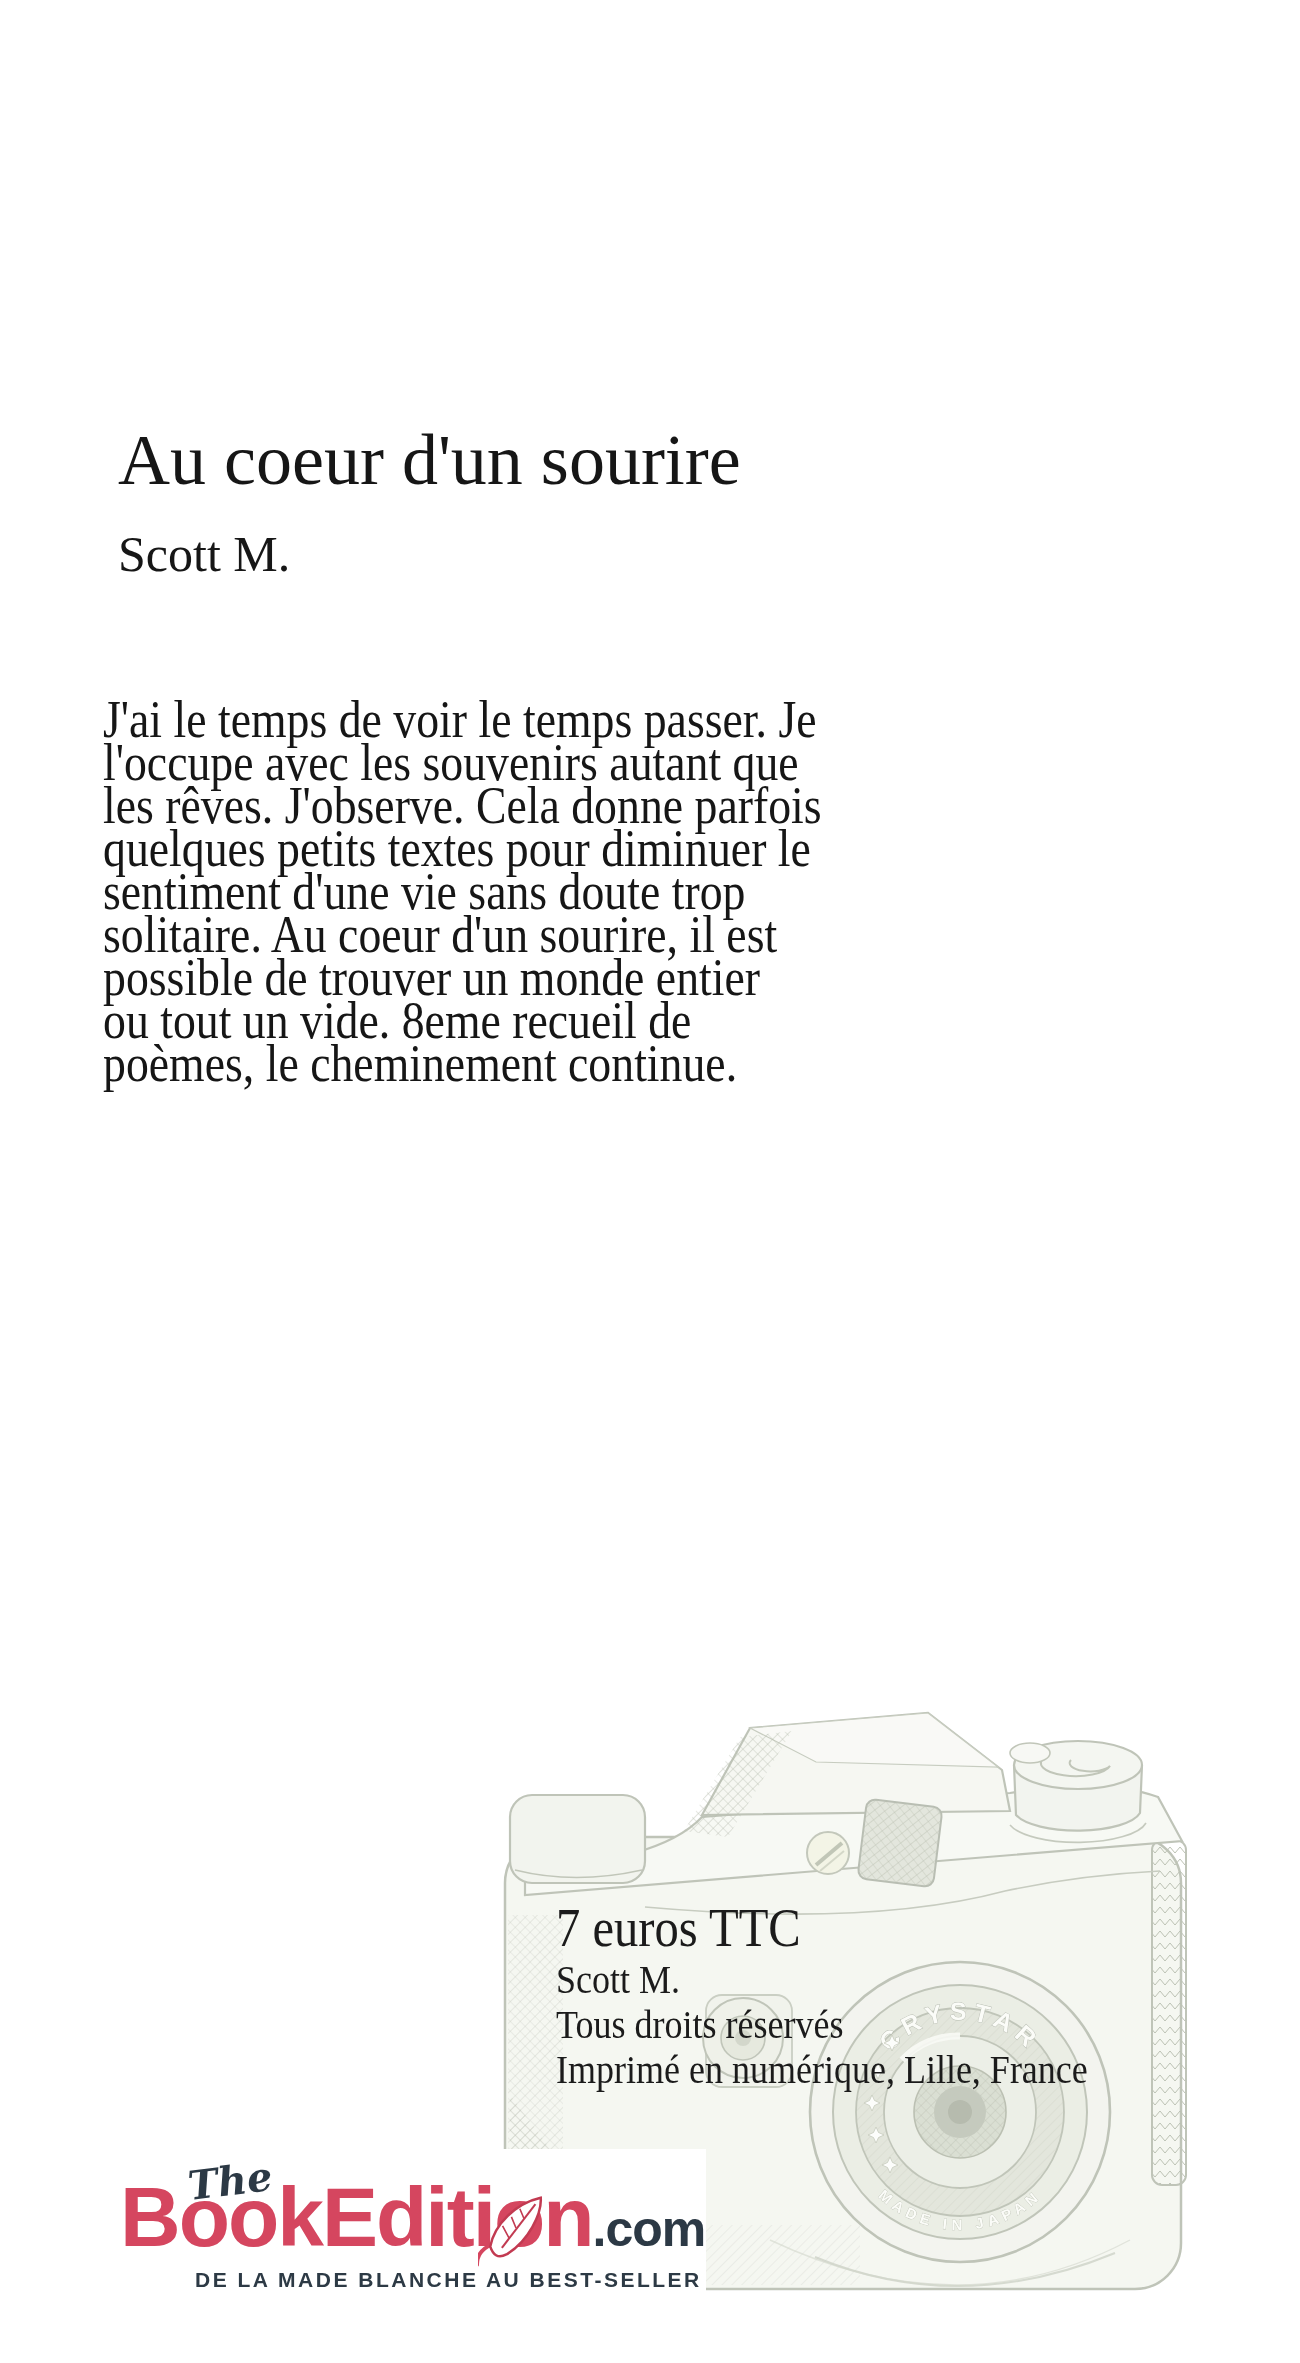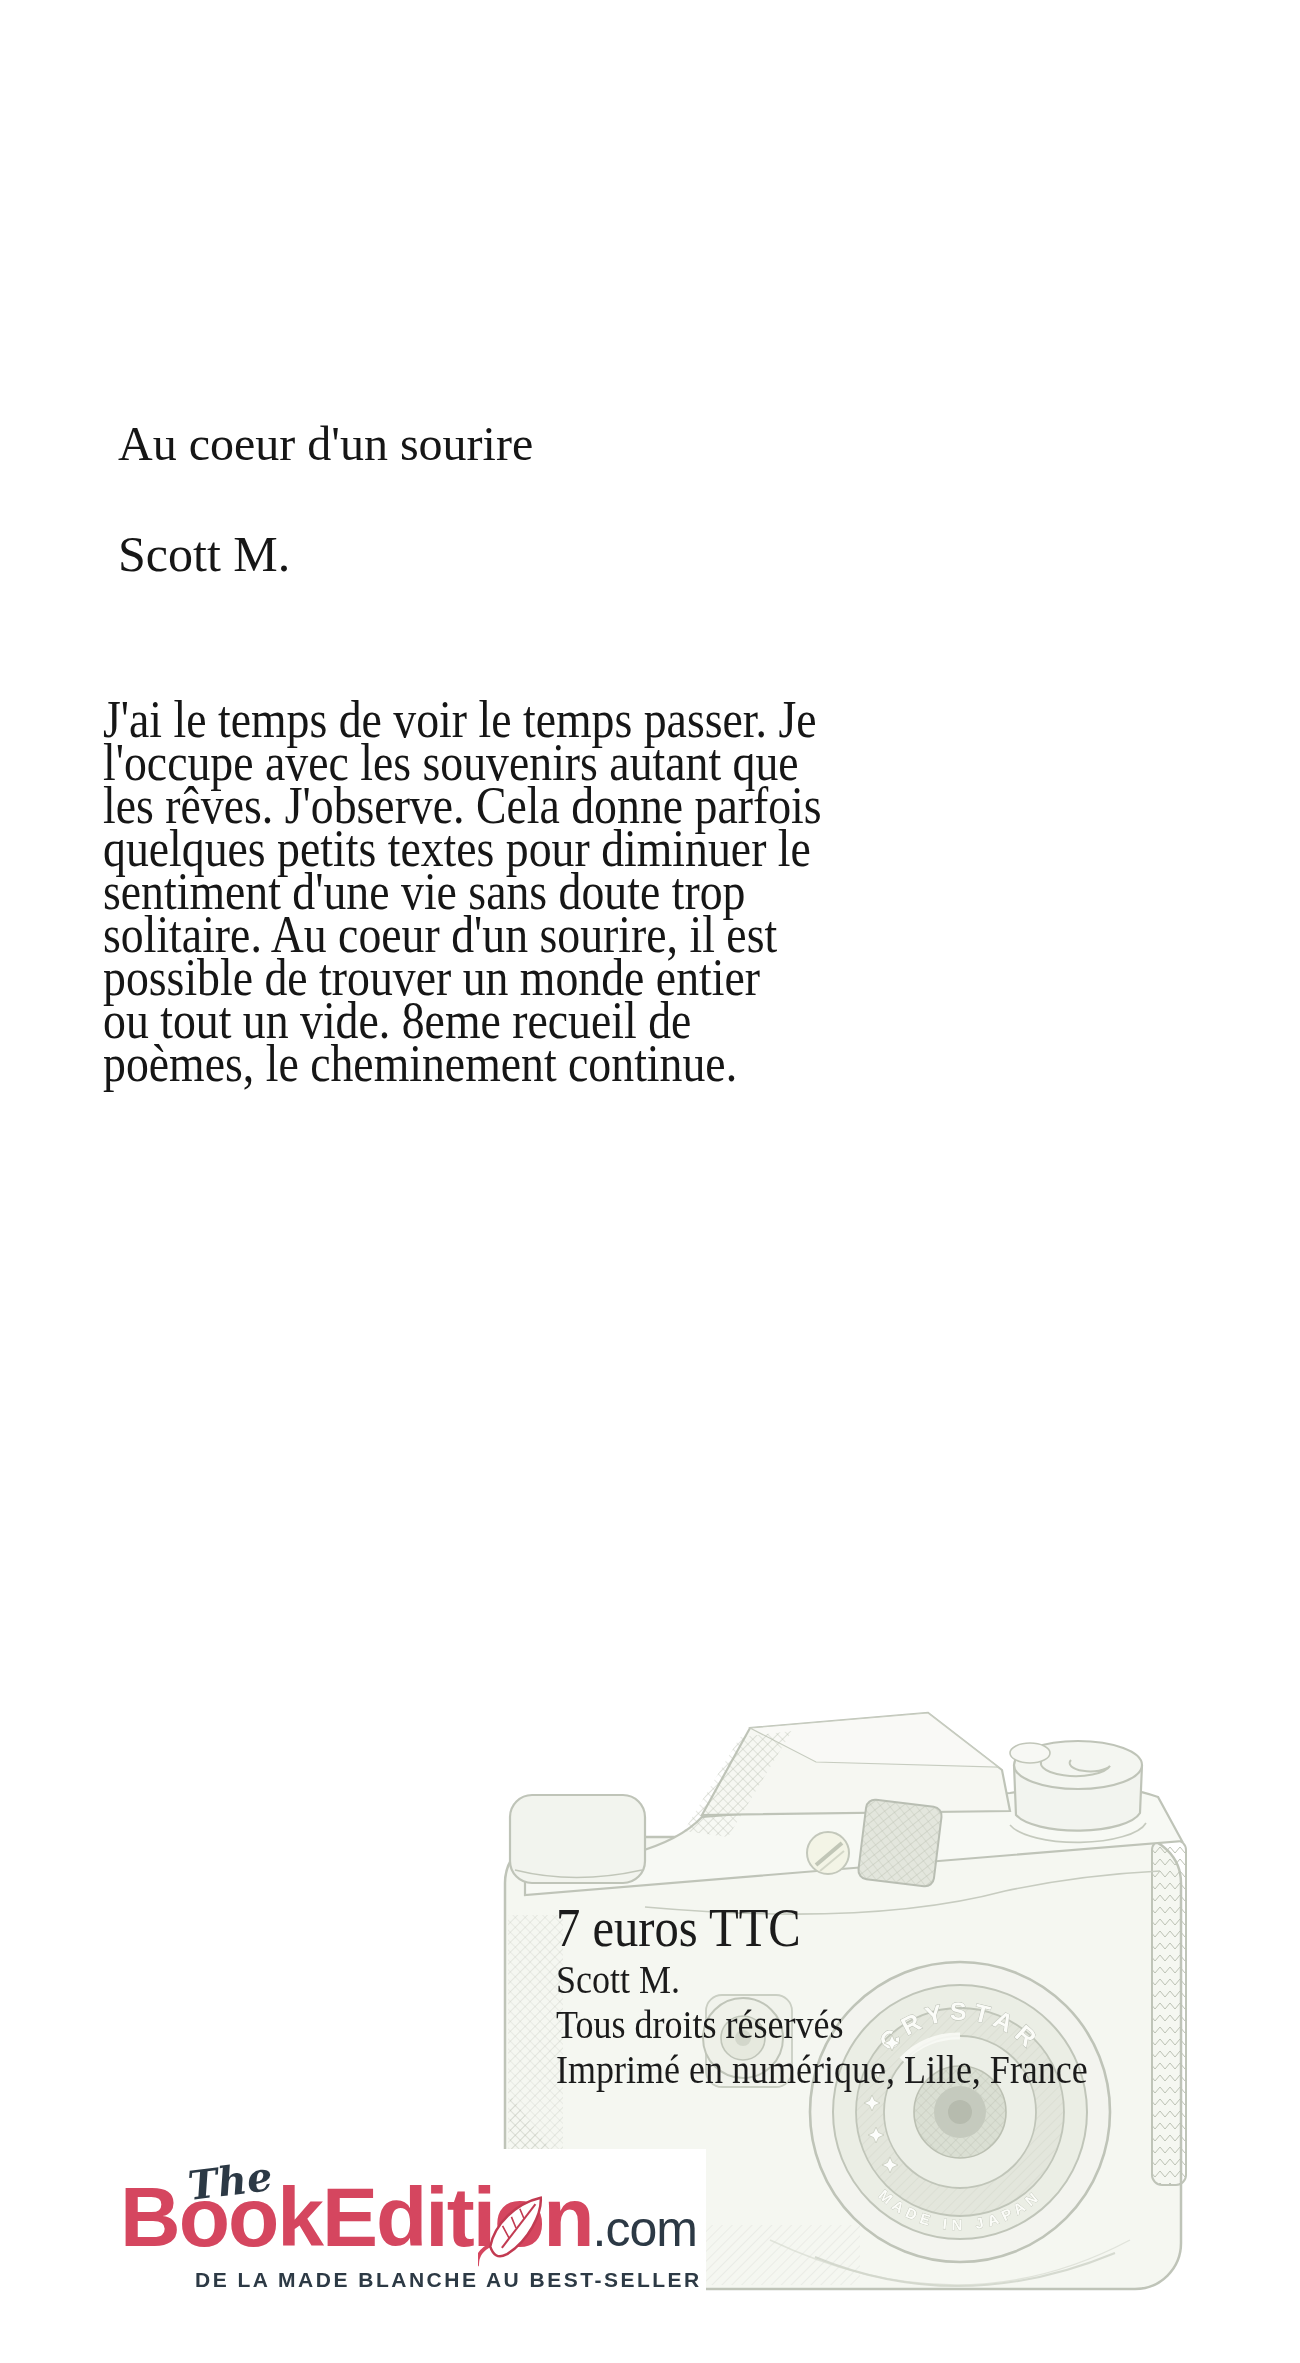--- a/index.html
+++ b/index.html
@@ -1,42 +1,42 @@
 <!DOCTYPE html>
 <html><head>
 <meta charset="utf-8">
 <style>
   html,body{margin:0;padding:0;background:#ffffff;}
   #page{position:relative;width:1300px;height:2363px;background:#ffffff;overflow:hidden;
         font-family:"Liberation Serif", serif;color:#161616;}
 
   .abs{position:absolute;}
 
-  #book-title{left:118px;top:408px;font-size:48px;line-height:72px;white-space:nowrap;}
+  #book-title{left:118px;top:424px;font-size:72px;line-height:72px;white-space:nowrap;}
   #book-author{left:118px;top:528px;font-size:50px;line-height:52px;white-space:nowrap;}
 
   #synopsis{left:103px;top:698px;transform:scaleX(0.88);transform-origin:left top;}
   #synopsis .line{font-size:52px;line-height:43px;white-space:nowrap;}
 
   
   #camera-sketch{left:470px;top:1665px;width:760px;height:680px;z-index:1;}
 
   
   #colophon{left:556px;top:1899px;z-index:2;transform:scaleX(0.9);transform-origin:left top;color:#1b1b1b;}
   #colophon .price{font-size:54px;line-height:58px;white-space:nowrap;}
   #colophon .small{font-size:40px;line-height:45px;white-space:nowrap;}
 
   
   #logo-card{left:88px;top:2149px;width:618px;height:171px;background:#ffffff;z-index:3;}
   #logo-the{position:absolute;left:100px;top:12px;font-family:"DejaVu Serif", serif;
             font-style:italic;font-weight:bold;font-size:40px;line-height:40px;
             transform:rotate(-7deg);white-space:nowrap;}
   #logo-word{position:absolute;left:32px;top:26px;font-family:"Liberation Sans", sans-serif;
              font-weight:bold;font-size:84px;line-height:84px;letter-spacing:-2px;white-space:nowrap;}
-  #logo-tld{font-family:"Liberation Sans", sans-serif;font-weight:normal;font-size:50px;
+  #logo-tld{font-family:"Liberation Sans", sans-serif;font-weight:bold;font-size:50px;
             letter-spacing:-1px;}
   #logo-feather{position:absolute;left:390px;top:36px;width:86px;height:102px;}
   #logo-tagline{position:absolute;left:107px;top:119px;font-family:"Liberation Sans", sans-serif;
                 font-weight:700;font-size:21px;letter-spacing:2.5px;white-space:nowrap;}
 </style>
 </head>
 <body>
 
 <div id="page">
 

